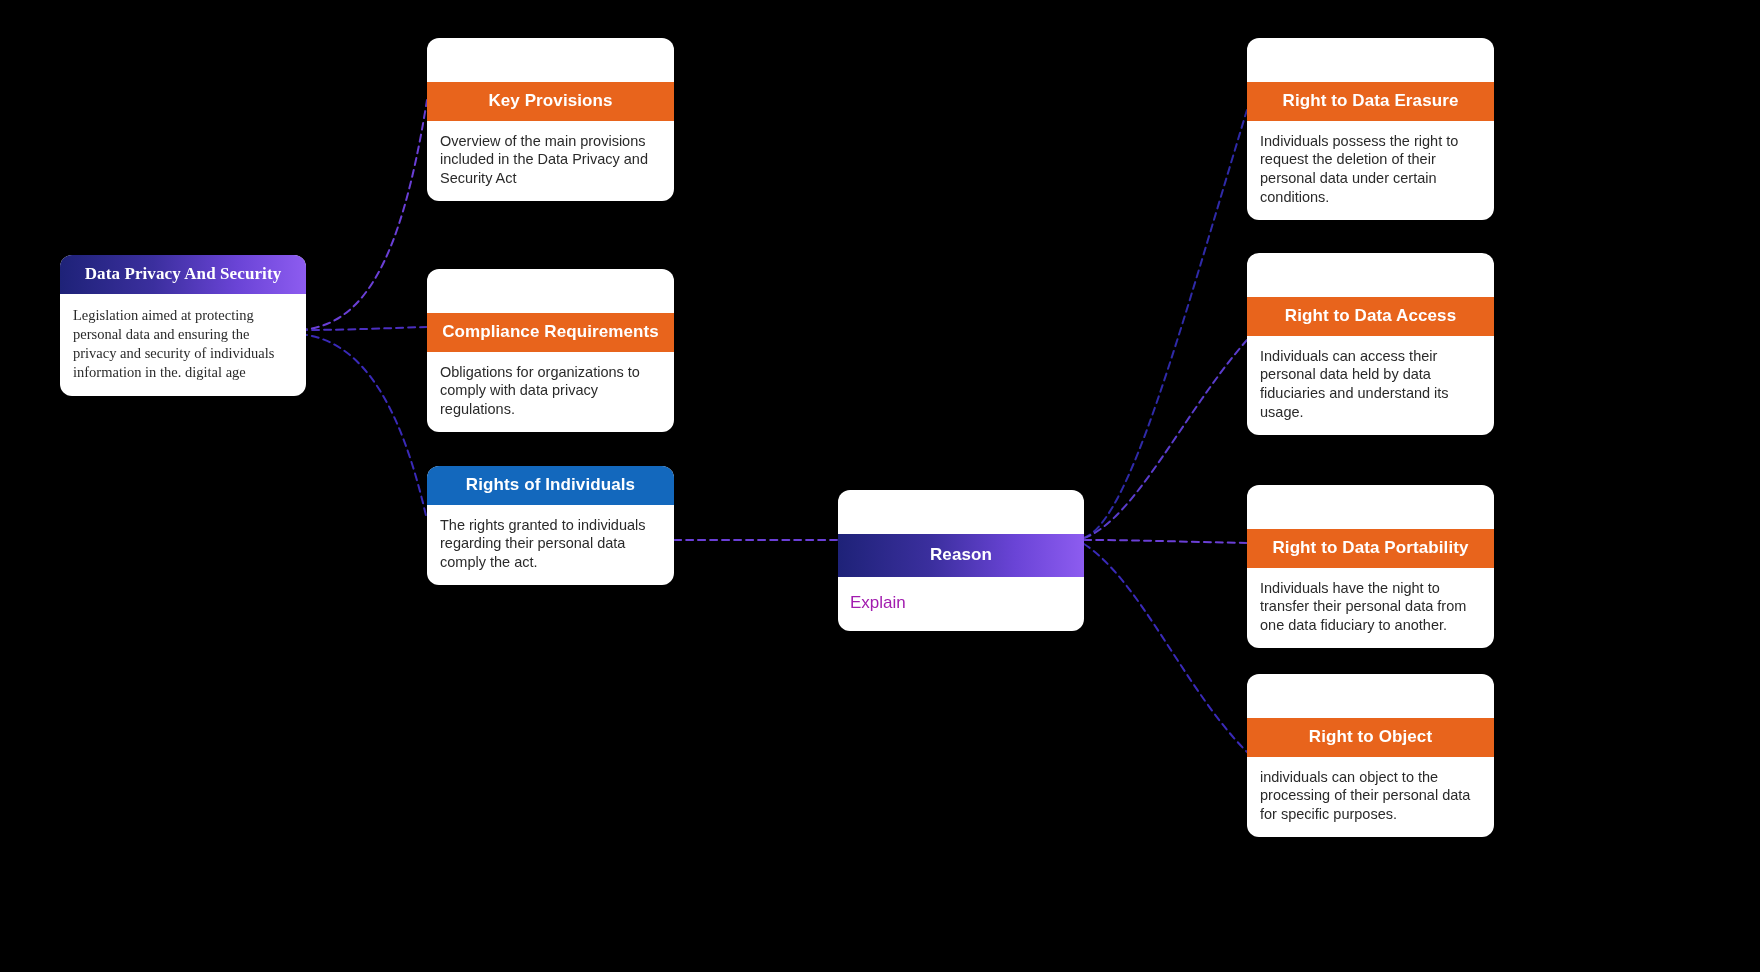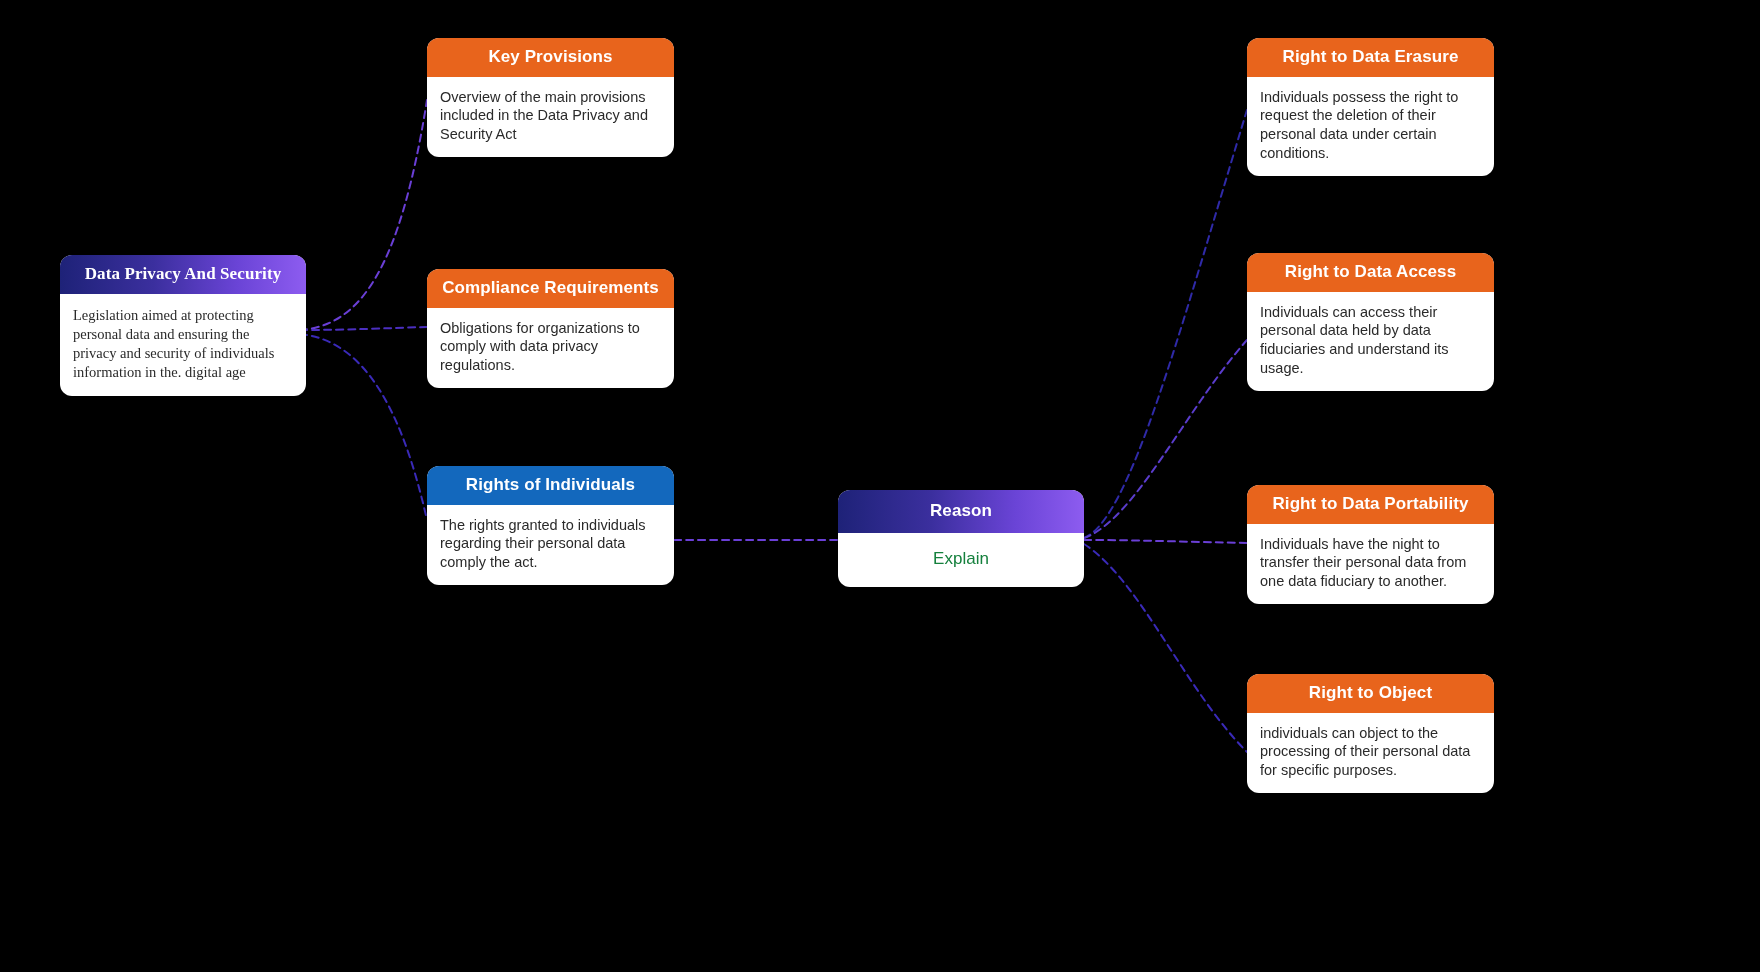--- a/index.html
+++ b/index.html
@@ -27,38 +27,38 @@
     padding:9px 12px 10px 12px;
     line-height:1.15;
     white-space:nowrap;
   }
   .node .body{
     color:#2a2a2a;
     font-size:14.5px;
     line-height:1.30;
     padding:11px 13px 13px 13px;
   }
-  .hdr-orange{background:#e8641c;}
+  .hdr-orange{background:#e8641c;margin-top:44px;}
   .hdr-blue{background:#1368bd;}
   .hdr-grad{background:linear-gradient(90deg,#1e2278 0%,#3b2f9e 38%,#6a44d6 72%,#8d5cf0 100%);}
 
   
   #node-root{left:60px;top:255px;width:246px;font-family:Liberation Serif, serif;}
   #node-root .body{font-size:14.5px;line-height:1.32;padding:12px 13px 14px 13px;}
 
   
   #node-key-provisions{left:427px;top:38px;width:247px;}
   #node-compliance{left:427px;top:269px;width:247px;}
   #node-rights{left:427px;top:466px;width:247px;}
 
   
   #node-reason{left:838px;top:490px;width:246px;}
-  #node-reason .hdr{font-size:17px;padding:11px 12px 12px 12px;}
+  #node-reason .hdr{font-size:17px;padding:11px 12px 12px 12px;margin-top:44px;}
   #node-reason .body{
-    font-size:17px;color:#15803d;text-align:center;
+    font-size:17px;color:#a21caf;
     padding:16px 12px 18px 12px;line-height:1.2;
   }
 
   
   #node-erasure{left:1247px;top:38px;width:247px;}
   #node-access{left:1247px;top:253px;width:247px;}
   #node-portability{left:1247px;top:485px;width:247px;}
   #node-object{left:1247px;top:674px;width:247px;}
 </style>
 </head>

